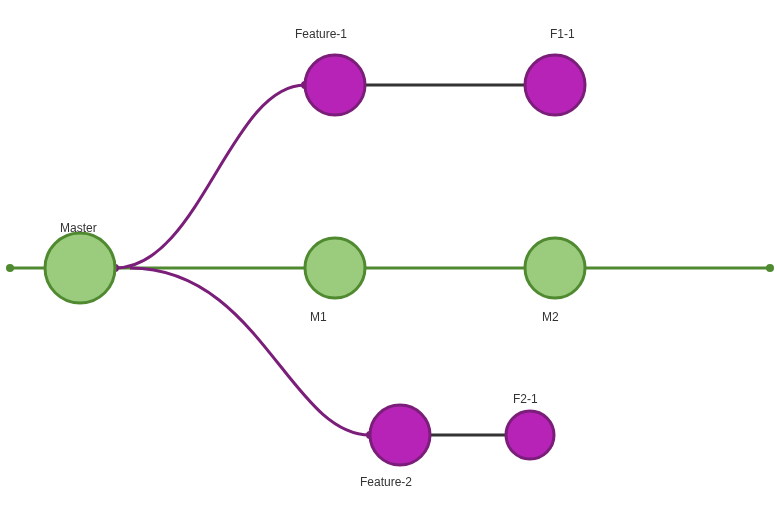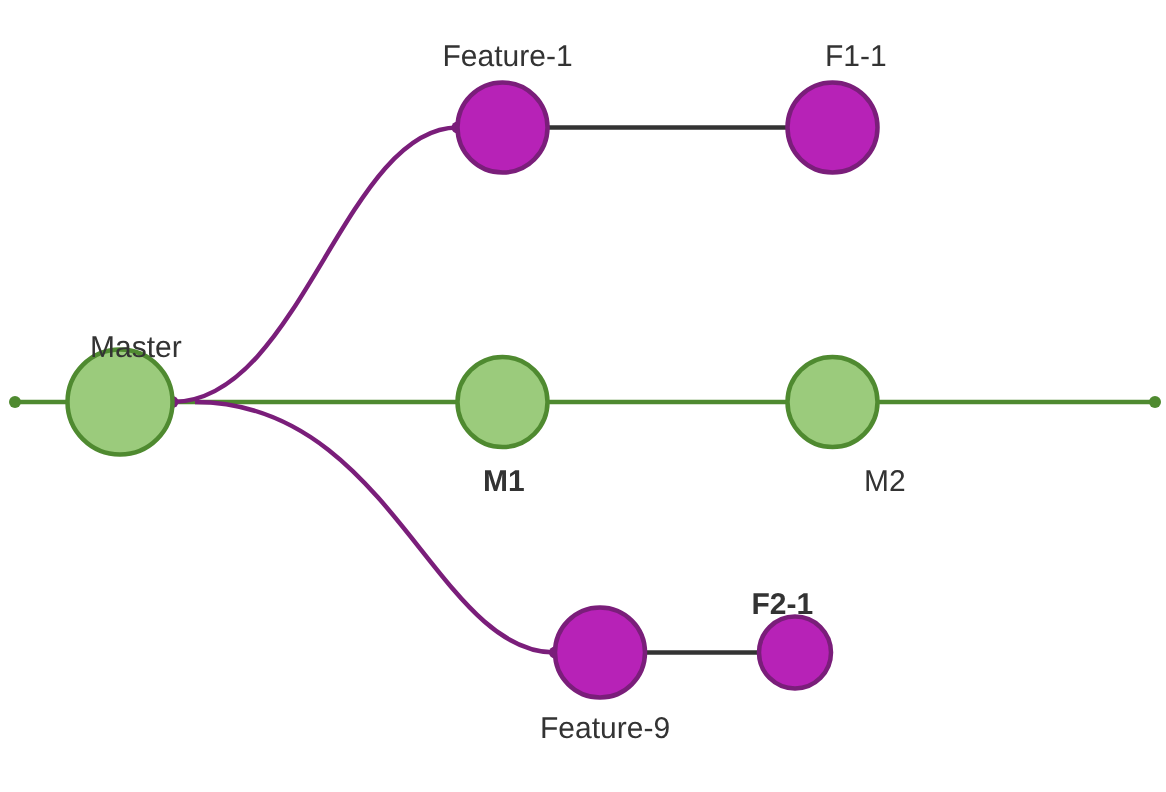--- a/index.html
+++ b/index.html
@@ -6,21 +6,21 @@
     body {
       width: 777px;
       height: 528px;
       background: #ffffff;
       font-family: Arial, sans-serif;
       position: relative;
     }
     svg { display: block; }
     .label {
       position: absolute;
-      font-size: 20px;
+      font-size: 12px;
       color: #333;
       white-space: nowrap;
     }
   </style>
 </head>
 <body>
 
 <svg width="777" height="528">
 
   <line x1="10" y1="268" x2="770" y2="268" stroke="#4F8A30" stroke-width="3"></line>
@@ -49,16 +49,16 @@
   <circle cx="555" cy="85" r="30" fill="#B722B7" stroke="#7A1E7A" stroke-width="3"></circle>
 
   <circle cx="400" cy="435" r="30" fill="#B722B7" stroke="#7A1E7A" stroke-width="3"></circle>
 
   <circle cx="530" cy="435" r="24" fill="#B722B7" stroke="#7A1E7A" stroke-width="3"></circle>
 </svg>
 
 <div class="label" style="left:60px; top:221px;">Master</div>
 <div class="label" style="left:295px; top:27px;">Feature-1</div>
 <div class="label" style="left:550px; top:27px;">F1-1</div>
-<div class="label" style="left:322px; top:310px;font-weight:bold;">M1</div>
-<div class="label" style="left:542px; top:310px;margin-left:34px;">M2</div>
-<div class="label" style="left:360px; top:475px;">Feature-9</div>
-<div class="label" style="left:501px; top:392px;font-weight:bold;">F2-1</div>
+<div class="label" style="left:310px; top:310px;">M1</div>
+<div class="label" style="left:542px; top:310px;">M2</div>
+<div class="label" style="left:360px; top:475px;">Feature-2</div>
+<div class="label" style="left:513px; top:392px;">F2-1</div>
 
 </body></html>

